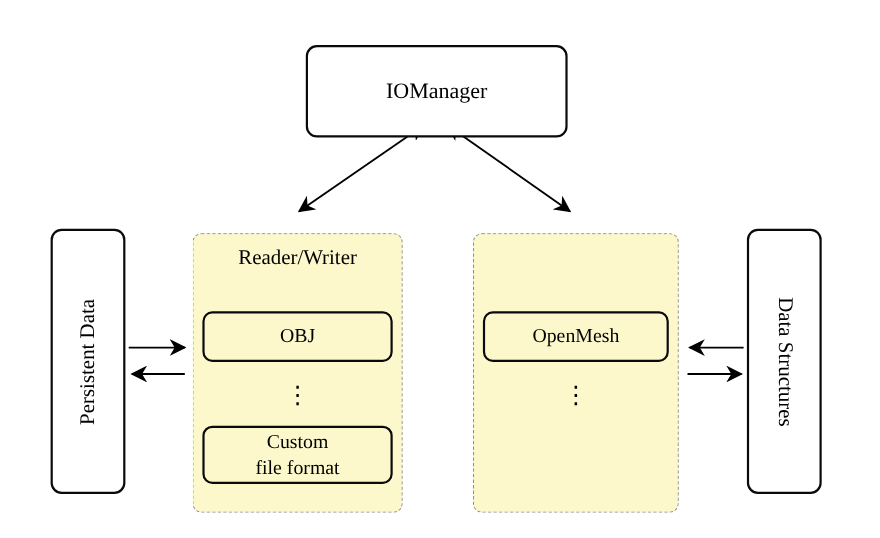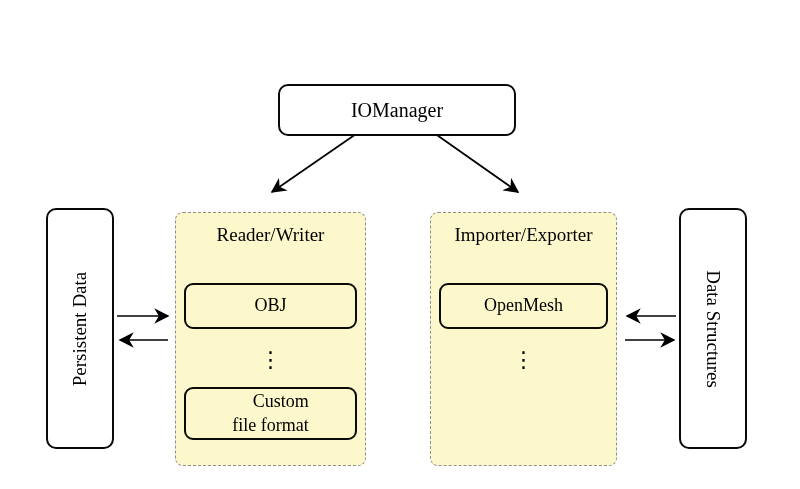--- a/index.html
+++ b/index.html
@@ -28,23 +28,22 @@
     position: absolute;
     display: flex;
     align-items: center;
     justify-content: center;
     background: #ffffff;
     border: 2.5px solid var(--box-border, #0a0a0a);
     border-radius: 10px;
   }
 
   .iomanager {
-    left: 278px; top: 41px; width: 238px; height: 52px;
+    left: 278px; top: 41px; width: 238px; height: 84px;
     font-size: 20px;
-    margin-top: 43px;
   }
 
   .side-box { width: 68px; }
   .side-left  { left: 46px;  top: 208px; height: 241px; }
   .side-right { left: 679px; top: 208px; height: 241px; }
   .side-box .rot { white-space: nowrap; font-size: 19px; }
   .side-left  .rot { transform: rotate(-90deg); }
   .side-right .rot { transform: rotate(90deg); }
 
   .panel {
@@ -68,21 +67,21 @@
   .inner-box {
     position: absolute;
     left: 8px; right: 8px;
     display: flex;
     align-items: center;
     justify-content: center;
     background: var(--panel-fill, #fcf8cc);
     border: 2px solid var(--box-border, #0a0a0a);
     border-radius: 9px;
     font-size: 18px;
-    text-align: right;
+    text-align: center;
     white-space: pre-line;
     line-height: 1.32;
   }
   .inner-top    { top: 70px;  height: 46px; }
   .inner-bottom { top: 174px; height: 53px; }
 
   .dots {
     position: absolute;
     top: 136px; left: 0; right: 0;
     text-align: center;
@@ -124,18 +123,17 @@
 
   <div class="panel panel-left">
     <div class="panel-title">Reader/Writer</div>
     <div class="inner-box inner-top">OBJ</div>
     <div class="dots">⋮</div>
     <div class="inner-box inner-bottom">Custom
 file format</div>
   </div>
 
   <div class="panel panel-right">
-    <div class="panel-title">Importer/Exporter</div>
     <div class="inner-box inner-top">OpenMesh</div>
     <div class="dots">⋮</div>
   </div>
 
 </div>
 
 </body></html>

